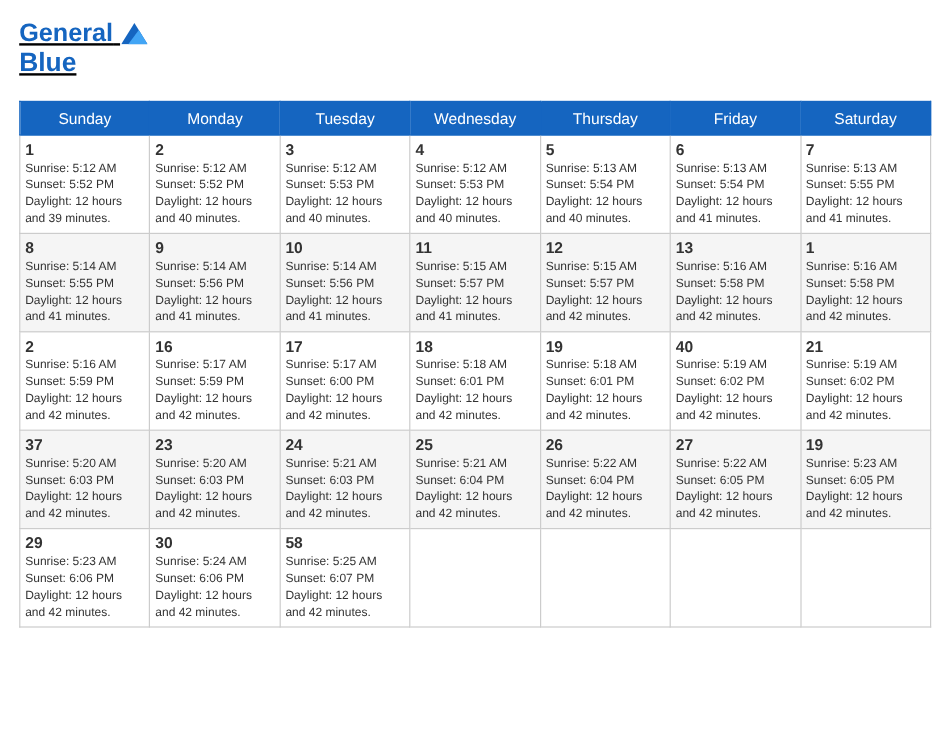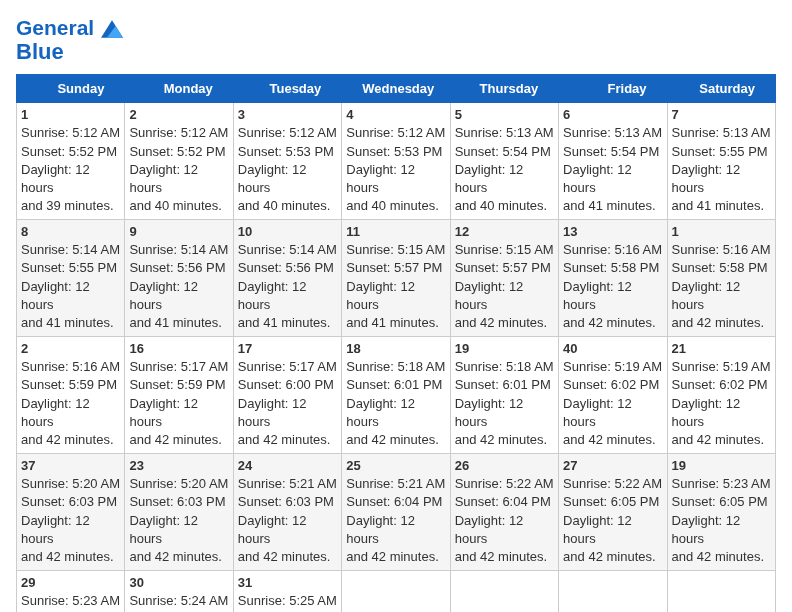--- a/index.html
+++ b/index.html
@@ -11,21 +11,22 @@
       overflow: hidden;
     }
     .container {
       width: 792px;
       padding: 16px 16px 10px 16px;
     }
     .header-row {
       display: flex;
       justify-content: space-between;
       align-items: flex-start;
-      margin-bottom: 10px;
+      margin-bottom: 20px;
+      text-decoration: underline;
     }
     .logo {
       display: flex;
       align-items: center;
     }
     .title-block {
       text-align: right;
     }
     .month-title {
       font-size: 32px;
@@ -40,23 +41,23 @@
     }
     .calendar-table {
       width: 100%;
       border-collapse: collapse;
       table-layout: fixed;
     }
     .calendar-table th {
       background: #1565c0;
       color: #fff;
       font-size: 13px;
-      font-weight: bold;
-      padding: 6px 20px;
-      text-align: right;
+      font-weight: normal;
+      padding: 6px 4px;
+      text-align: center;
       border: 1px solid #1565c0;
     }
     .calendar-table td {
       vertical-align: top;
       border: 1px solid #ccc;
       padding: 4px 4px;
       font-size: 9.5px;
       color: #333;
       height: 78px;
       background: #fff;
@@ -64,21 +65,21 @@
     .calendar-table tr:nth-child(even) td {
       background: #f5f5f5;
     }
     .day-num {
       font-size: 13px;
       font-weight: bold;
       display: block;
       margin-bottom: 2px;
     }
     .cell-text {
-      font-size: 13px;
+      font-size: 10px;
       line-height: 1.4;
       color: #333;
     }
     .empty-cell {
       background: #fff !important;
     }
   </style>
 </head>
 <body>
 
@@ -238,21 +239,21 @@
         <tr>
           <td>
         <span class="day-num">29</span>
         <span class="cell-text">Sunrise: 5:23 AM<br>Sunset: 6:06 PM<br>Daylight: 12 hours<br>and 42 minutes.</span>
       </td>
           <td>
         <span class="day-num">30</span>
         <span class="cell-text">Sunrise: 5:24 AM<br>Sunset: 6:06 PM<br>Daylight: 12 hours<br>and 42 minutes.</span>
       </td>
           <td>
-        <span class="day-num">31</span>
+        <span class="day-num">58</span>
         <span class="cell-text">Sunrise: 5:25 AM<br>Sunset: 6:07 PM<br>Daylight: 12 hours<br>and 42 minutes.</span>
       </td>
           <td class="empty-cell"></td>
           <td class="empty-cell"></td>
           <td class="empty-cell"></td>
           <td class="empty-cell"></td>
         </tr>
       </tbody>
   </table>
 </div>

